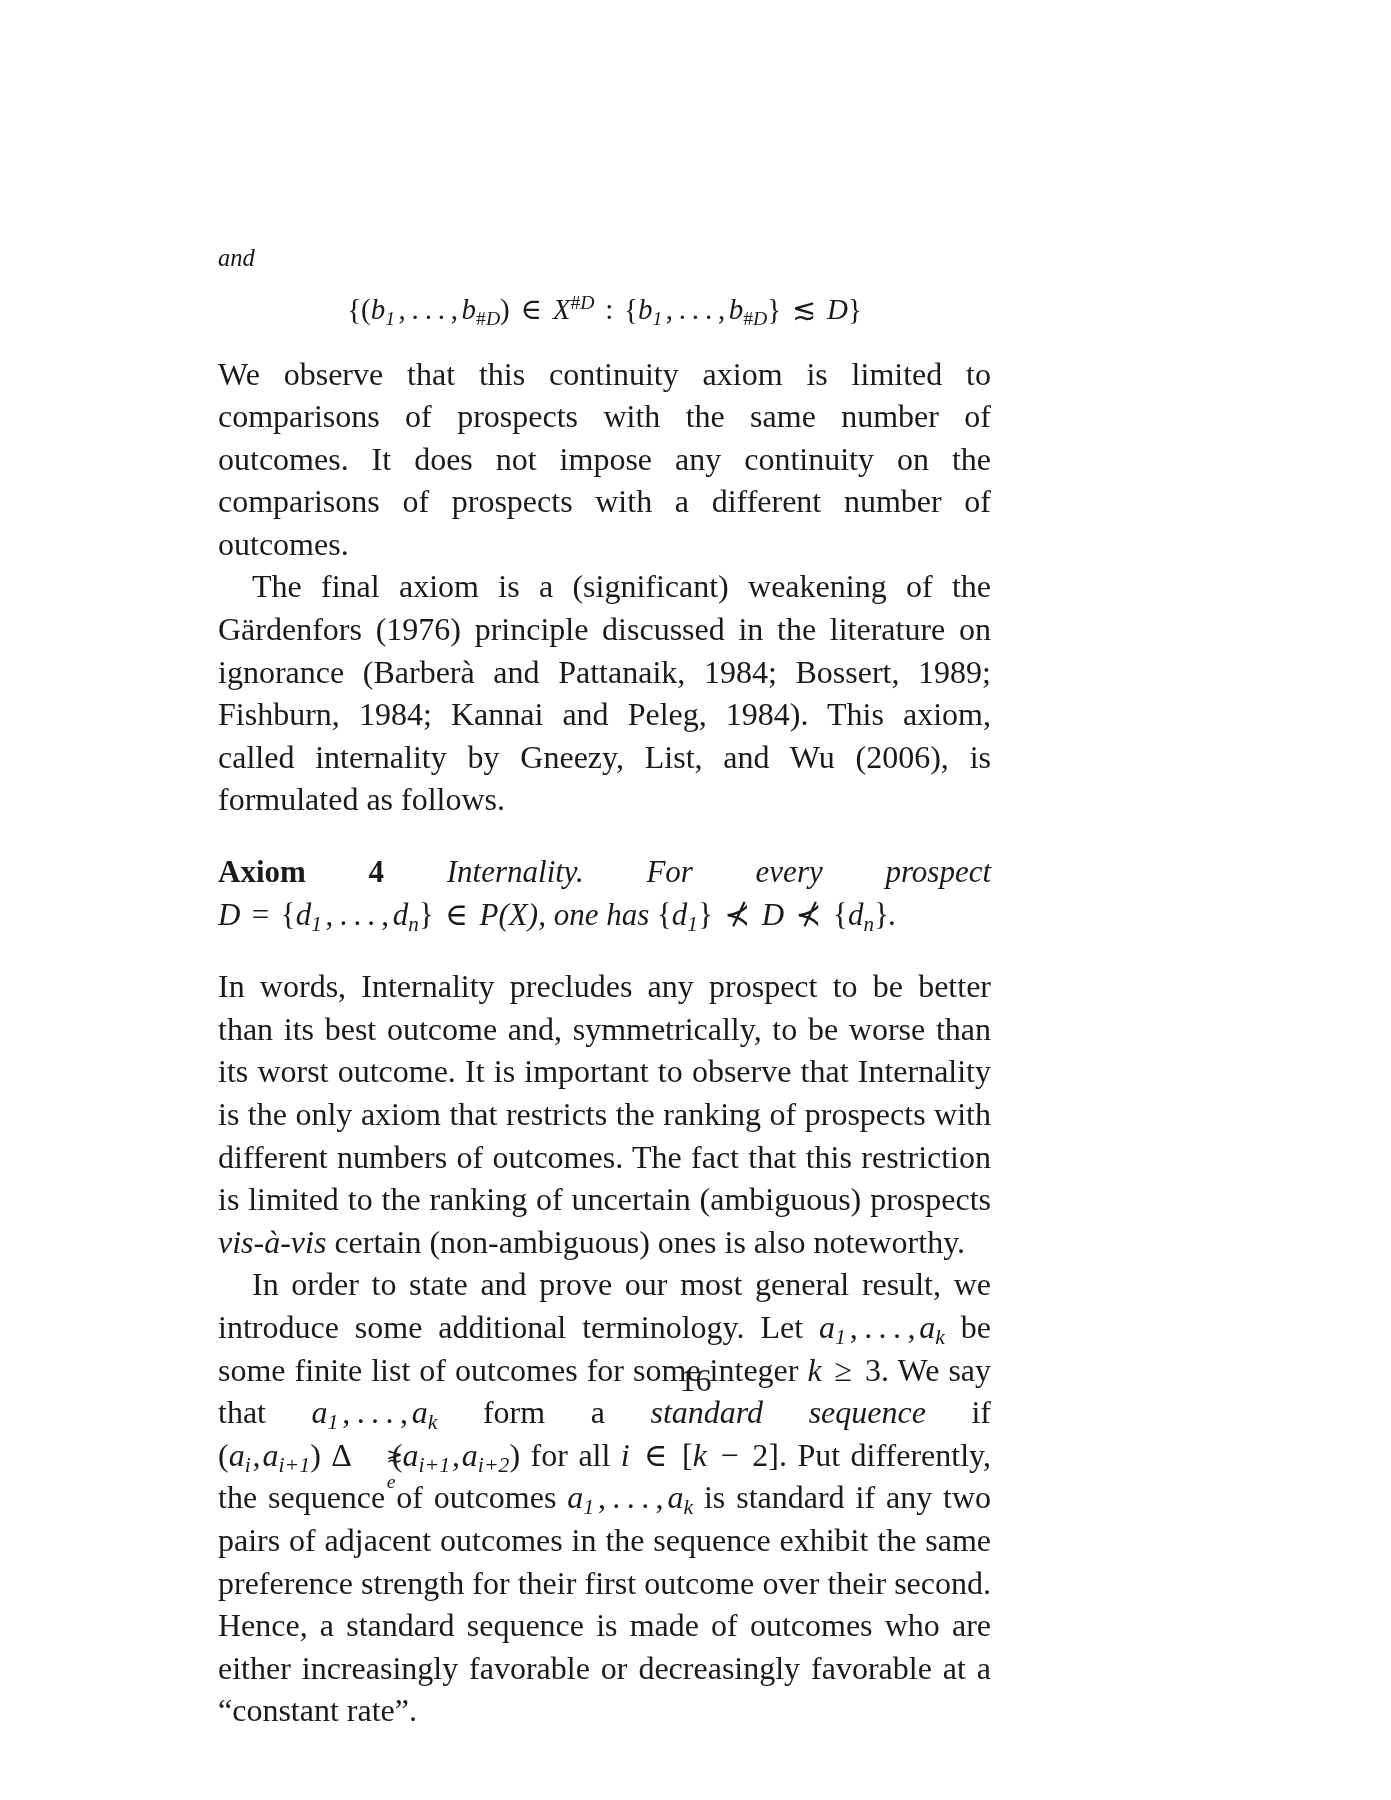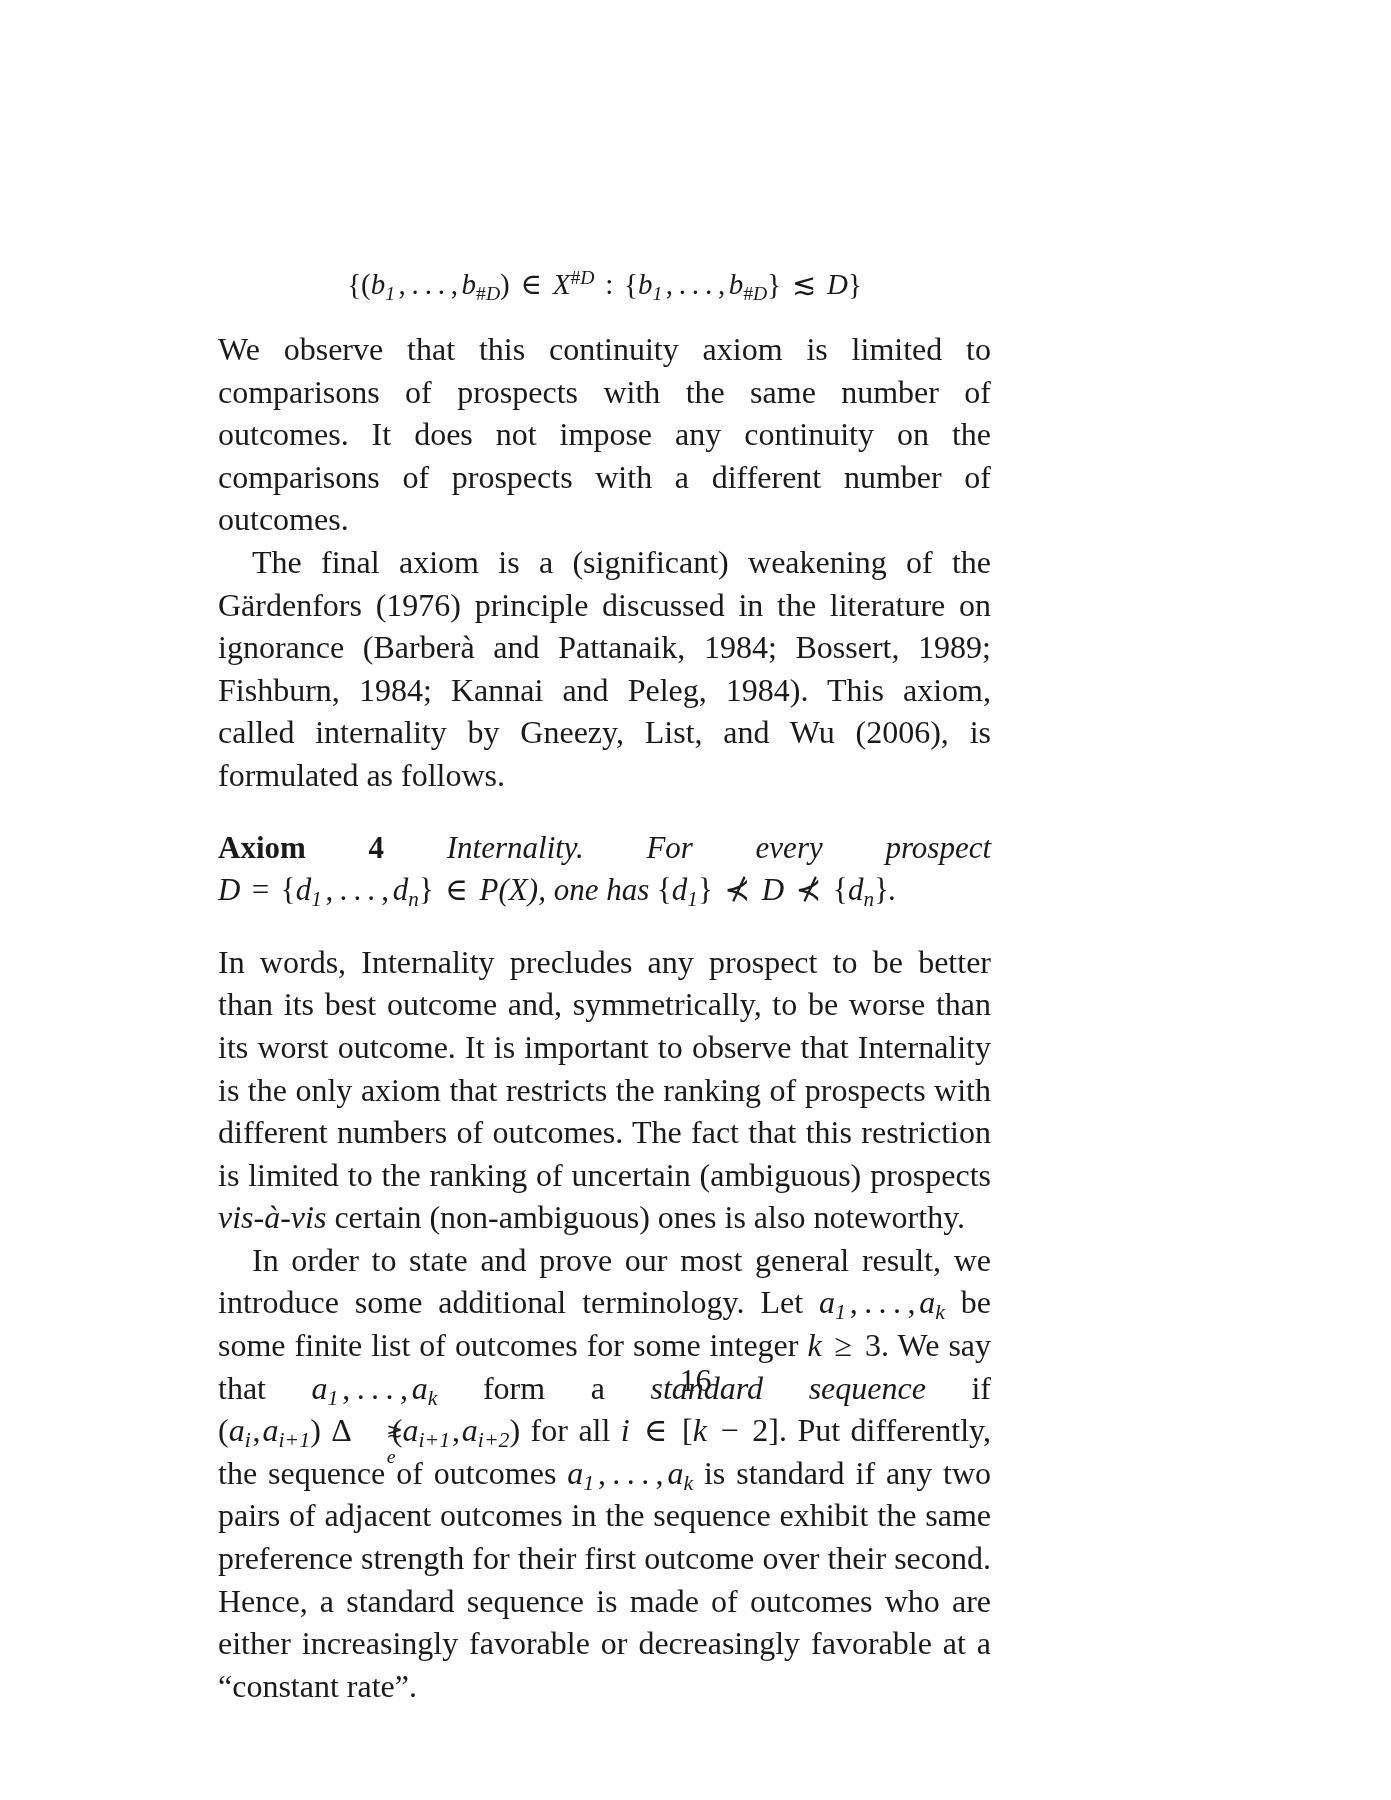--- a/index.html
+++ b/index.html
@@ -131,20 +131,21 @@
   }
 
   .nowrap { white-space: nowrap; }
 </style>
 </head>
 <body>
 
 <div class="page">
   <div class="content">
 
+    <div class="lead-and">and</div>
 
     <div class="display-eq">
       <span class="nowrap">
         <span class="brace">{</span><span class="mo" style="padding:0">(</span><span class="mi">b</span><sub>1</sub><span class="mo">, . . . ,</span><span class="mi">b</span><sub class="up">#<span class="mi" style="font-size:1em">D</span></sub><span class="mo" style="padding:0">)</span>
         <span class="mo">∈</span>
         <span class="mi">X</span><sup class="up">#<span class="mi" style="font-size:1em">D</span></sup>
         <span class="mo">:</span>
         <span class="brace">{</span><span class="mi">b</span><sub>1</sub><span class="mo">, . . . ,</span><span class="mi">b</span><sub class="up">#<span class="mi" style="font-size:1em">D</span></sub><span class="brace">}</span>
         <span class="mo">≲</span>
         <span class="mi">D</span><span class="brace">}</span>

